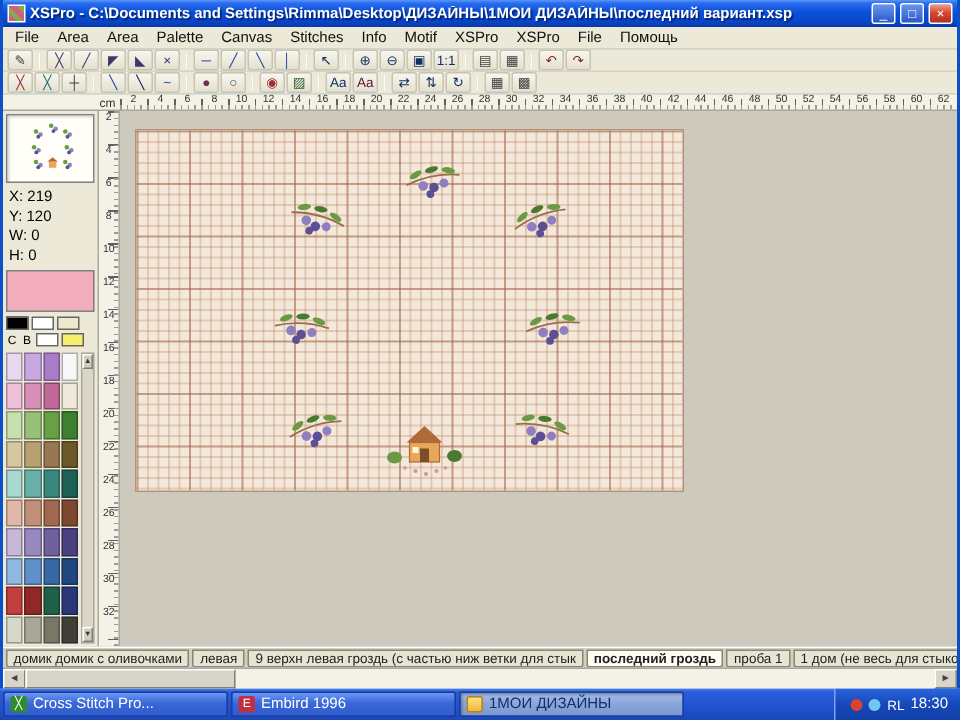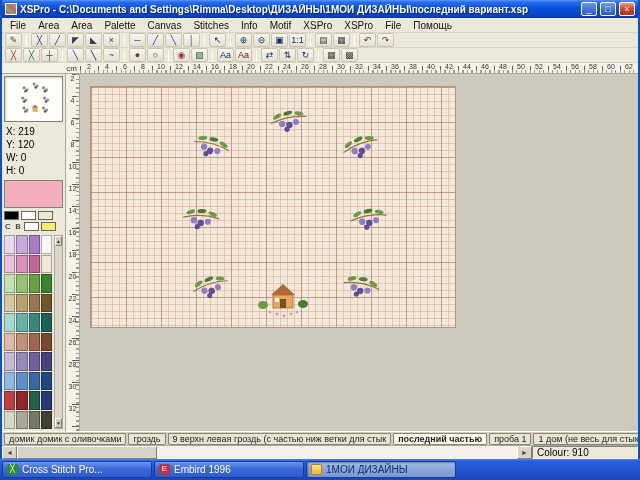--- a/index.html
+++ b/index.html
@@ -442,46 +442,51 @@
                 <circle cx="34" cy="35" r="1.4" fill="#d890a8"></circle>
                 <circle cx="13" cy="33" r="1.2" fill="#d890a8"></circle>
                 <circle cx="40" cy="33" r="1.2" fill="#d890a8"></circle>
               </svg></div>
           </div>
       </div>
     </div>
 
     <div id="tabbar">
         <div class="tab">домик домик с оливочками</div>
-        <div class="tab">гроздь</div>
+        <div class="tab">левая</div>
         <div class="tab">9 верхн левая гроздь (с частью ниж ветки для стык</div>
-        <div class="tab active">последний частью</div>
+        <div class="tab active">последний гроздь</div>
         <div class="tab">проба 1</div>
         <div class="tab">1 дом (не весь для стыковки)</div>
       </div>
 
     <div id="statusbar">
       <div class="sb-btn">◄</div>
       <div class="sb-track">
         <div class="sb-thumb"></div>
       </div>
       <div class="sb-btn">►</div>
-      <div id="colour-panel">Colour: 910</div>
     </div>
   </div>
 
   <div id="taskbar">
     <div id="tasks">
         <div class="task">
           <span class="task-ico ico-cross-stitch">╳</span>
           <span>Cross Stitch Pro...</span>
         </div>
         <div class="task">
           <span class="task-ico ico-embird">E</span>
           <span>Embird 1996</span>
         </div>
         <div class="task active">
           <span class="task-ico ico-folder"></span>
           <span>1МОИ ДИЗАЙНЫ</span>
         </div>
       </div>
+    <div id="tray">
+      <span class="tray-ico red"></span>
+      <span class="tray-ico blu"></span>
+      <span id="tray-label">RL</span>
+      <span id="clock">18:30</span>
+    </div>
   </div>
 </div>
 
 </body></html>

